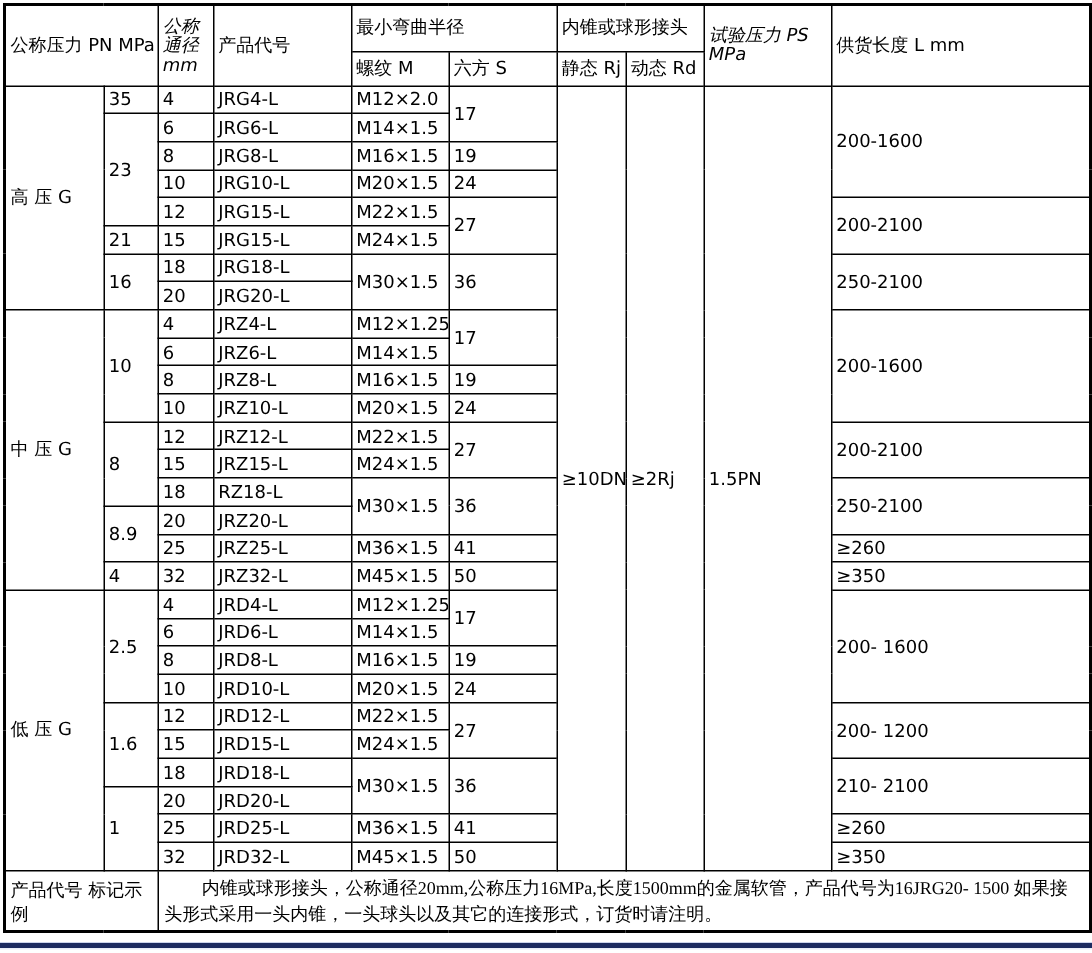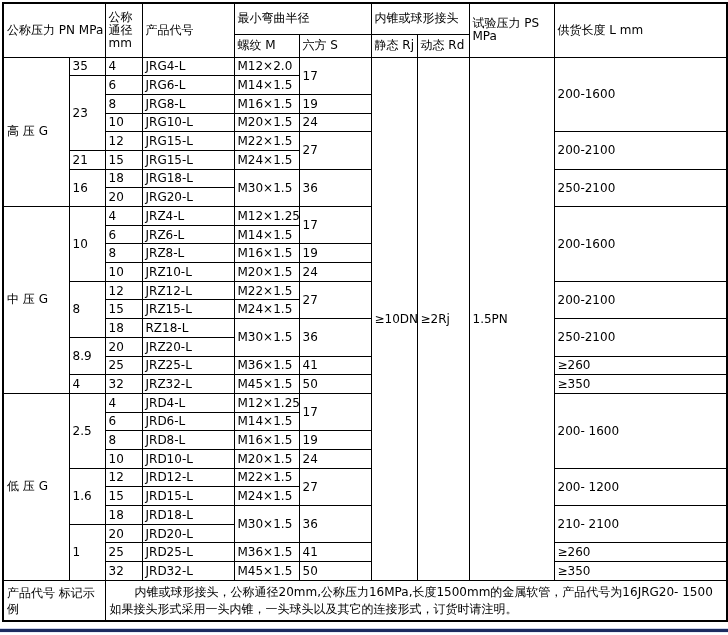--- a/index.html
+++ b/index.html
@@ -14,25 +14,25 @@
     width: 724px; margin: 2px 0 0 2px; border: 2px solid #000;
   }
   .spec th, .spec td {
     border: 1px solid #000; font-weight: normal; font-size: 12px;
     text-align: left; vertical-align: middle;
     padding: 0 1px 0 3px; white-space: nowrap; overflow: hidden;
   }
   .spec thead tr.h1 { height: 31px; }
   .spec thead tr.h2 { height: 23px; }
   .spec tbody tr.br { height: 18.7px; }
-  .hdr-multi div { line-height: 13px; }
+  .hdr-multi div { line-height: 13px; font-style: italic; }
   tr.note-row { height: 41px; padding-left: 39px; }
   td.note-label { white-space: normal; line-height: 16px; padding: 1px 2px 1px 3px; }
   td.note-cell  { white-space: normal; line-height: 17px; padding: 1px 4px; }
-  td.note-cell p { margin: 0; text-indent: 25px; }
+  td.note-cell p { margin: 0; text-indent: 25px; font-family: Liberation Serif, serif; }
   .bottom-rule {
     position: absolute; left: 0; bottom: 2px; width: 728px; height: 5px;
     background: linear-gradient(to bottom,
       #ccd4ec 0 20%, #1c2b60 20% 75%, #e9edf8 75% 100%);
   }
 </style>
 </head>
 <body>
 
 <div class="page">

